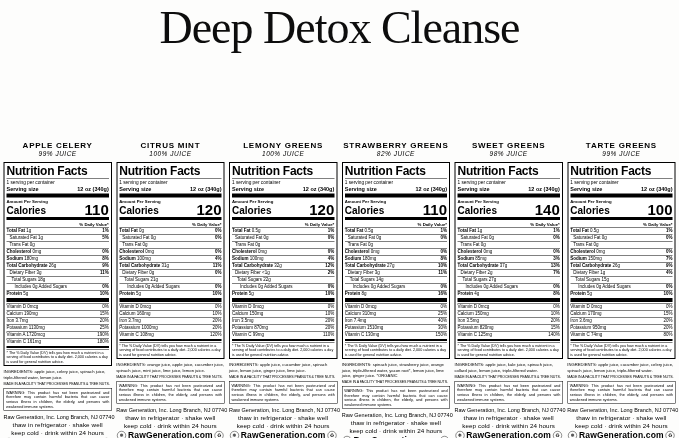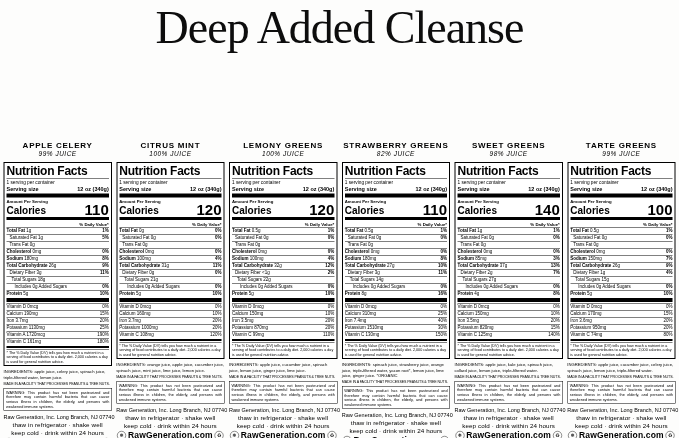--- a/index.html
+++ b/index.html
@@ -52,21 +52,21 @@
   .badge{
     width:16px;height:16px;border:1.5px solid #222;border-radius:50%;
     display:inline-flex;align-items:center;justify-content:center;
     font-size:10px;line-height:1;
   }
 </style>
 </head>
 <body>
 
 <div class="page">
-  <h1 class="title">Deep Added Cleanse</h1>
+  <h1 class="title">Deep Detox Cleanse</h1>
   <div class="panels-viewport">
     <div class="panels" id="panels">
         <div class="panel">
           <div class="p-name">APPLE CELERY</div>
           <div class="p-juice">99% JUICE</div>
           <div class="nf-box">
             <div class="nf-title">Nutrition Facts</div>
             <div class="nf-serv1">1 serving per container</div>
             <div class="nf-serv2 flex">
               <span>Serving size</span>

